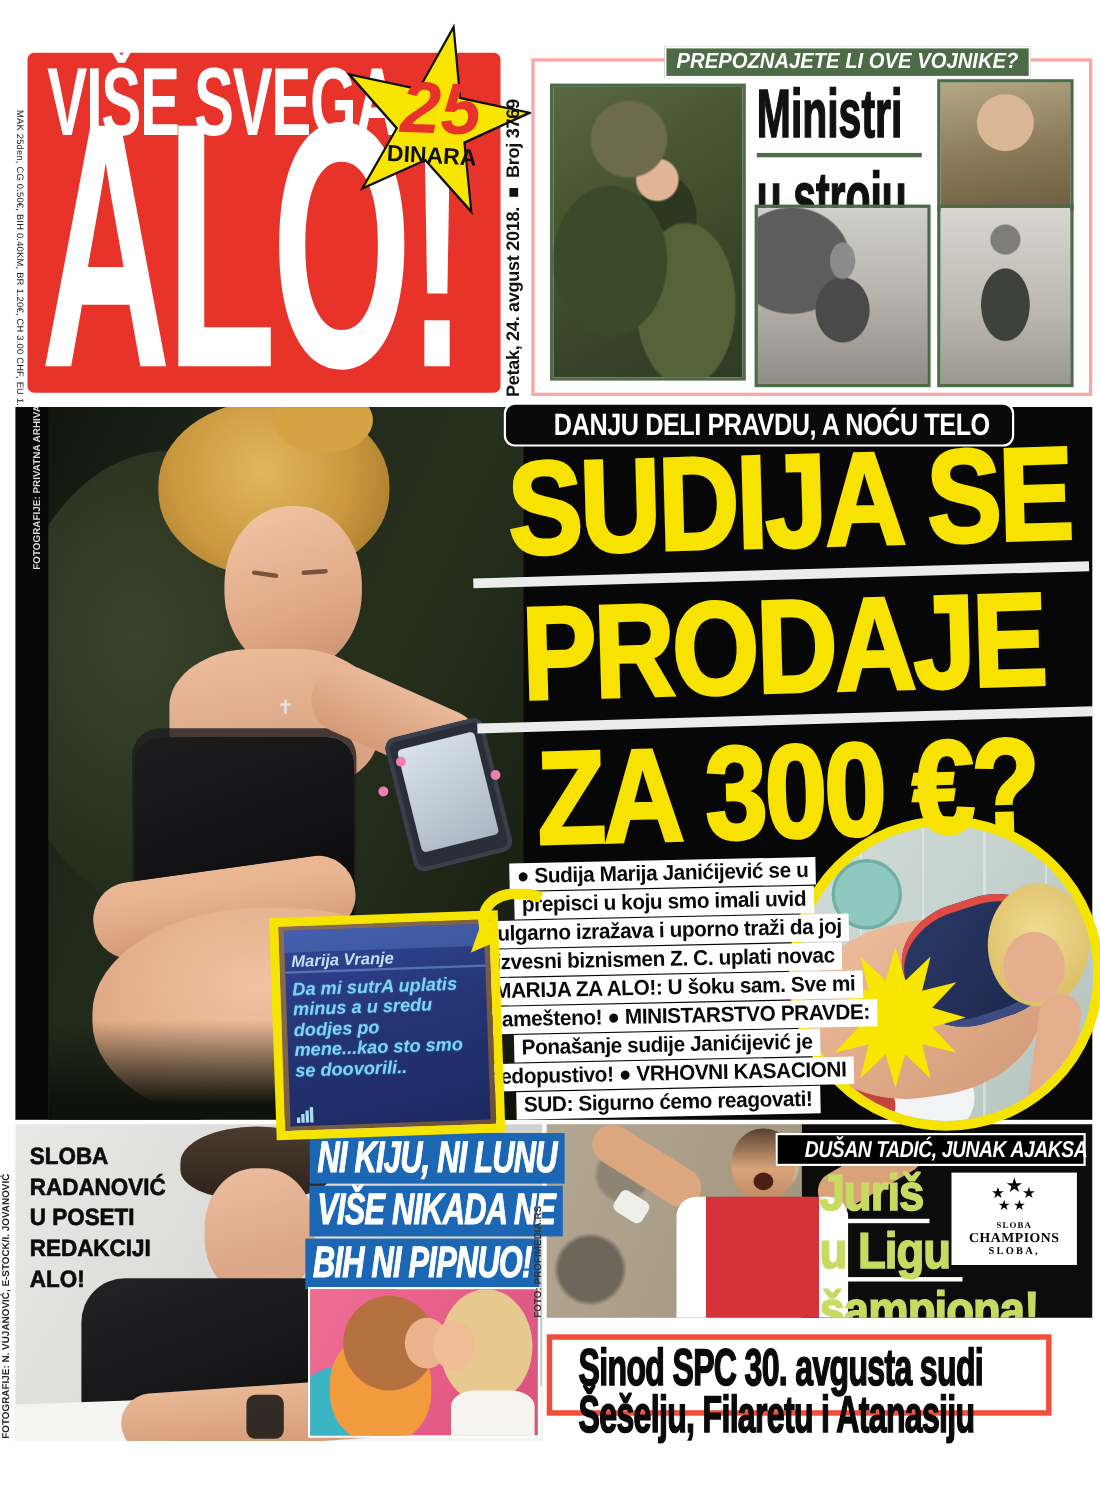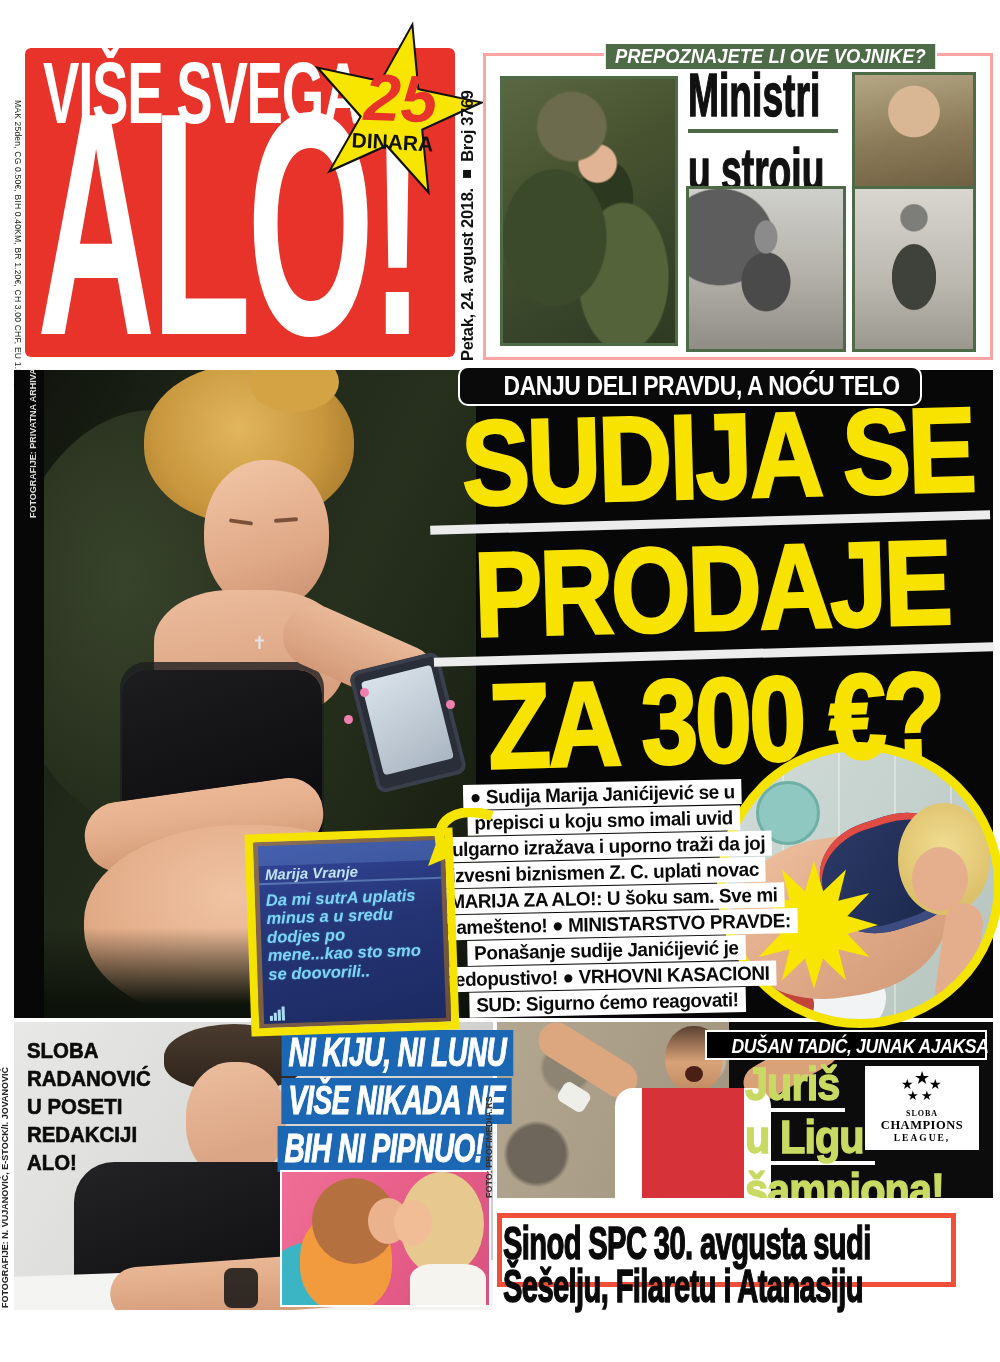--- a/index.html
+++ b/index.html
@@ -31,21 +31,21 @@
   #mil-kicker{left:118px;top:-14px;background:#4e6b48;border:2px solid #fff;color:#fff;font-weight:bold;font-style:italic;
         font-size:20px;padding:1px 10px;white-space:nowrap;transform:scaleX(.92);transform-origin:left;}
   .mil-photo{border:3px solid #4e6b48;box-sizing:border-box;overflow:hidden;}
   #mil-p1{left:14px;top:20px;width:178px;height:270px;
      background:radial-gradient(circle at 40% 18%,#6d6b4e 0 14%,transparent 15%),
         radial-gradient(circle at 55% 32%,#e0b494 0 9%,transparent 10%),
         radial-gradient(ellipse at 30% 60%,#3c4a2c 0 30%,transparent 31%),
         radial-gradient(ellipse at 70% 75%,#55633a 0 26%,transparent 27%),
         radial-gradient(ellipse at 60% 45%,#2c381f 0 18%,transparent 19%),
         linear-gradient(150deg,#5a6741 0%,#46522f 40%,#39452a 70%,#2e3a22 100%);}
-  #mil-headline{left:202px;top:10px;width:165px;}
+  #mil-headline{left:202px;top:20px;width:165px;}
   .mil-h-line{font-size:62px;font-weight:bold;color:#111;line-height:.95;transform:scaleX(.6);transform-origin:left;
         white-space:nowrap;-webkit-text-stroke:1.5px #111;}
   .mil-h-bar{width:150px;height:4px;background:#4e6b48;margin:4px 0 8px 0;}
   #mil-p2{left:366px;top:16px;width:124px;height:120px;
      background:radial-gradient(circle at 50% 32%,#d9b694 0 26%,transparent 27%),
         radial-gradient(circle at 44% 26%,#4a3a2c 0 8%,transparent 9%),
         linear-gradient(170deg,#b5a784 0%,#8a7a58 55%,#6e5f42 100%);}
   #mil-p3{left:200px;top:130px;width:160px;height:166px;
      background:radial-gradient(ellipse at 50% 30%,#8b8b8b 0 10%,transparent 11%),
         radial-gradient(ellipse at 50% 58%,#4a4a4a 0 22%,transparent 23%),
@@ -199,21 +199,21 @@
   #cl-ball{position:relative;width:46px;height:40px;margin:3px auto 0 auto;color:#000;}
   .cl-star{position:absolute;line-height:1;}
   #cl-uefa{font-family:"Liberation Serif",serif;font-size:8px;font-weight:bold;letter-spacing:1px;margin-top:0px;}
   #cl-champ{font-family:"Liberation Serif",serif;font-size:12.5px;font-weight:bold;letter-spacing:.5px;margin-top:0px;}
   #cl-league{font-family:"Liberation Serif",serif;font-size:9.5px;font-weight:bold;letter-spacing:2px;}
   #tadic-credit{left:484px;top:1080px;height:118px;width:13px;writing-mode:vertical-rl;transform:rotate(180deg);
        font-size:9px;font-weight:bold;color:#333;white-space:nowrap;z-index:5;}
 
   
   #sinod{left:497px;top:1213px;width:459px;height:74px;border:5px solid #f0503a;box-sizing:border-box;background:#fff;
-       padding:3px 0 0 1px;}
+       padding:3px 0 0 24px;}
   .sinod-line{font-size:47px;font-weight:bold;color:#0a0a0a;line-height:.92;white-space:nowrap;
        transform:scaleX(.62);transform-origin:left;-webkit-text-stroke:1.5px #0a0a0a;letter-spacing:-1px;}
 </style>
 </head>
 <body>
 
 <div class="abs" id="masthead">
   <div class="abs" id="tagline">VIŠE SVEGA</div>
   <div class="abs" id="logo">ALO!</div>
   <div class="abs" id="price-star">
@@ -375,21 +375,21 @@
   <div class="abs" id="cl-box">
     <div id="cl-ball">
       <span class="cl-star" style="left:15px;top:0px;font-size:18px;">★</span>
       <span class="cl-star" style="left:2px;top:8px;font-size:14px;">★</span>
       <span class="cl-star" style="left:30px;top:8px;font-size:14px;">★</span>
       <span class="cl-star" style="left:8px;top:20px;font-size:13px;">★</span>
       <span class="cl-star" style="left:22px;top:20px;font-size:13px;">★</span>
     </div>
     <div id="cl-uefa">SLOBA</div>
     <div id="cl-champ">CHAMPIONS</div>
-    <div id="cl-league">LEAGUE,</div>
+    <div id="cl-league">SLOBA,</div>
   </div>
 </div>
 <div class="abs" id="tadic-credit">FOTO: PROFIMEDIA.RS</div>
 
 <div class="abs" id="sinod">
   <div class="sinod-line">Sinod SPC 30. avgusta sudi</div>
   <div class="sinod-line">Šešelju, Filaretu i Atanasiju</div>
 </div>
 
 </body></html>

